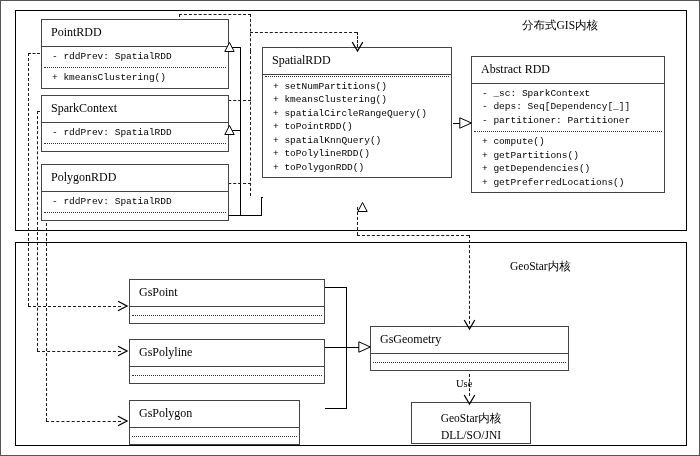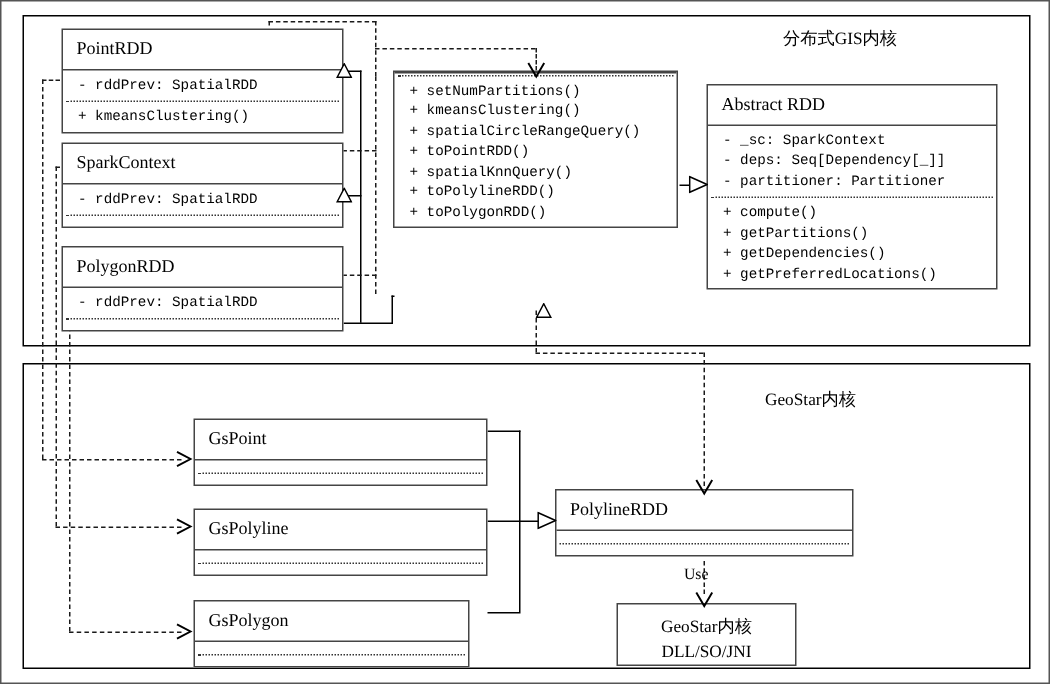--- a/index.html
+++ b/index.html
@@ -270,20 +270,21 @@
     <div class="uml-name">PolygonRDD</div>
     <div class="uml-sep"></div>
     <div class="uml-attrs">
       <span class="row">- rddPrev: SpatialRDD</span>
     </div>
     <div class="dot-sep"></div>
     <div class="uml-ops empty"></div>
   </div>
 
   <div class="uml" style="left:261px; top:46px; width:190px;">
+    <div class="uml-name">SpatialRDD</div>
     <div class="uml-sep"></div>
     <div class="dot-sep"></div>
     <div class="uml-ops">
       <span class="row">+ setNumPartitions()</span>
       <span class="row">+ kmeansClustering()</span>
       <span class="row">+ spatialCircleRangeQuery()</span>
       <span class="row">+ toPointRDD()</span>
       <span class="row">+ spatialKnnQuery()</span>
       <span class="row">+ toPolylineRDD()</span>
       <span class="row">+ toPolygonRDD()</span>
@@ -316,30 +317,30 @@
   </div>
 
   <div class="uml" style="left:128px; top:338px; width:196px;">
     <div class="uml-name">GsPolyline</div>
     <div class="uml-sep"></div>
     <div class="uml-attrs empty"></div>
     <div class="dot-sep"></div>
     <div class="uml-ops empty"></div>
   </div>
 
-  <div class="uml" style="left:128px; top:399px; width:184px;">
+  <div class="uml" style="left:128px; top:399px; width:171px;">
     <div class="uml-name">GsPolygon</div>
     <div class="uml-sep"></div>
     <div class="uml-attrs empty"></div>
     <div class="dot-sep"></div>
     <div class="uml-ops empty"></div>
   </div>
 
   <div class="uml" style="left:369px; top:325px; width:199px;">
-    <div class="uml-name">PolylineRDD</div>
+    <div class="uml-name">GsGeometry</div>
     <div class="uml-sep"></div>
     <div class="uml-attrs empty"></div>
     <div class="dot-sep"></div>
     <div class="uml-ops empty"></div>
   </div>
 
   <div class="center-box" style="left:410px; top:401px; width:120px; height:42px;">
     <div>GeoStar内核</div>
     <div>DLL/SO/JNI</div>
   </div>

